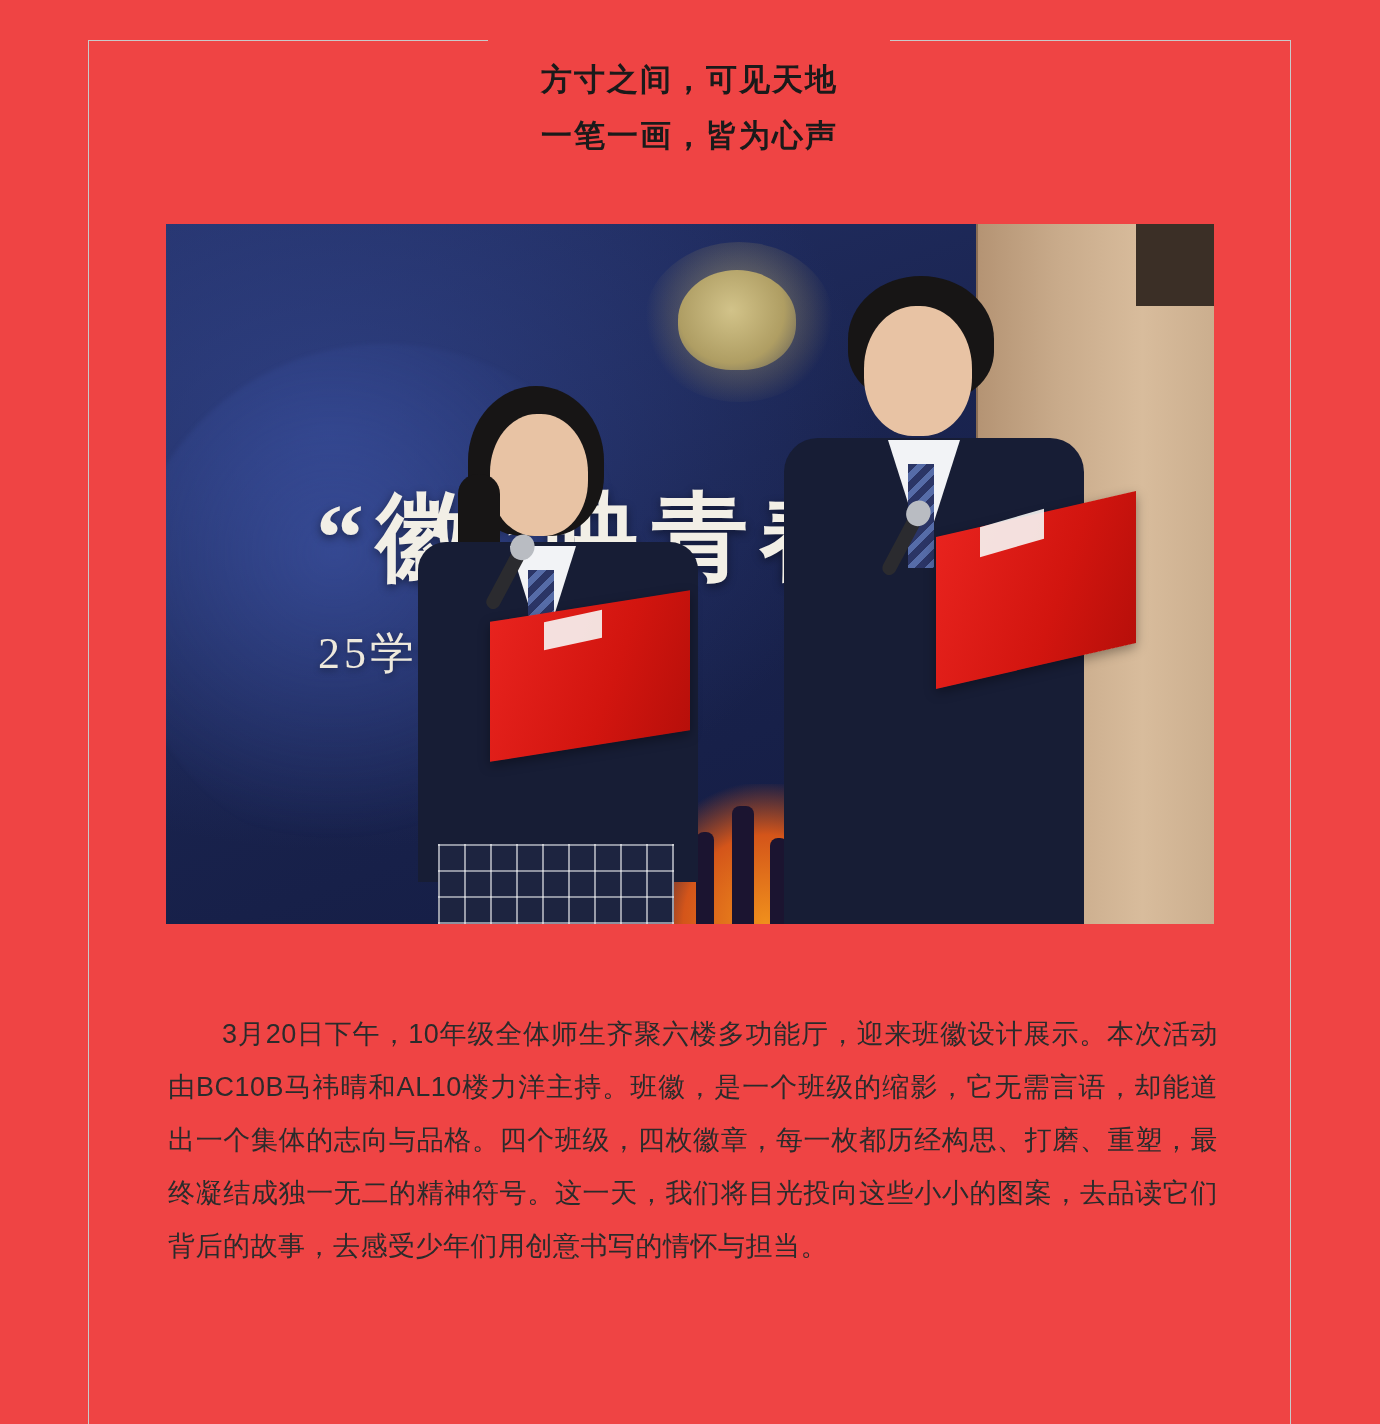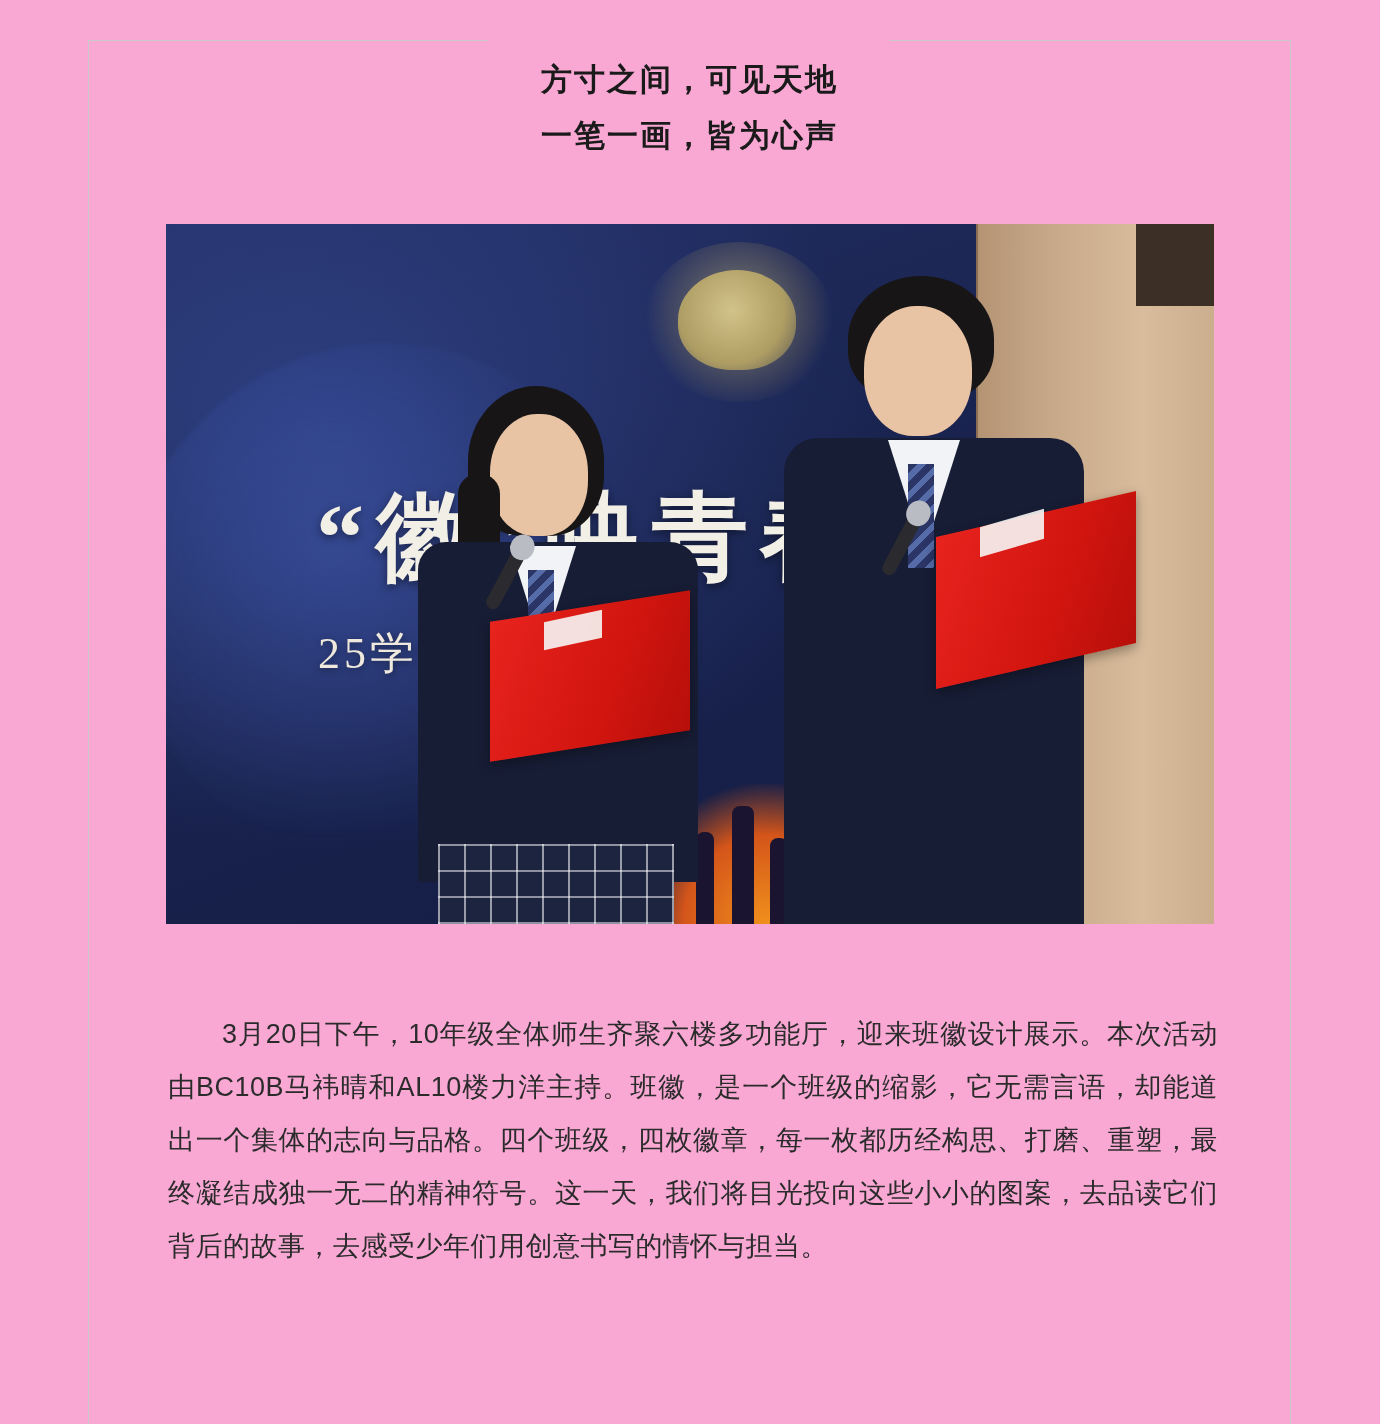--- a/index.html
+++ b/index.html
@@ -13,21 +13,21 @@
     font-family: "Liberation Sans", "DejaVu Sans", sans-serif;
     color: #222;
     position: relative;
     overflow: hidden;
   }
   .page {
     position: absolute;
     left: 0; top: 0;
     width: 1380px;
     height: 1424px;
-    background: #f9a8d4;
+    background: #ef4444;
   }
   
   .frame-left-rule {
     position: absolute;
     left: 88px;
     top: 40px;
     width: 1px;
     height: 1384px;
     background: #c9c9c9;
   }

